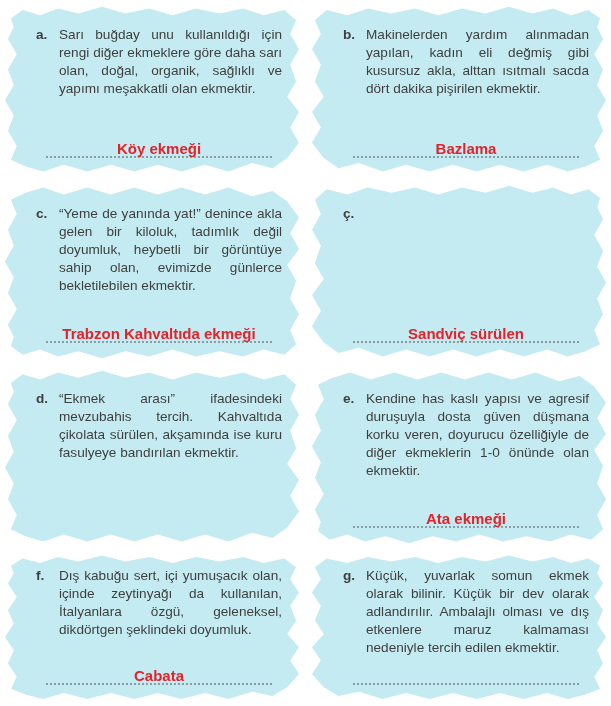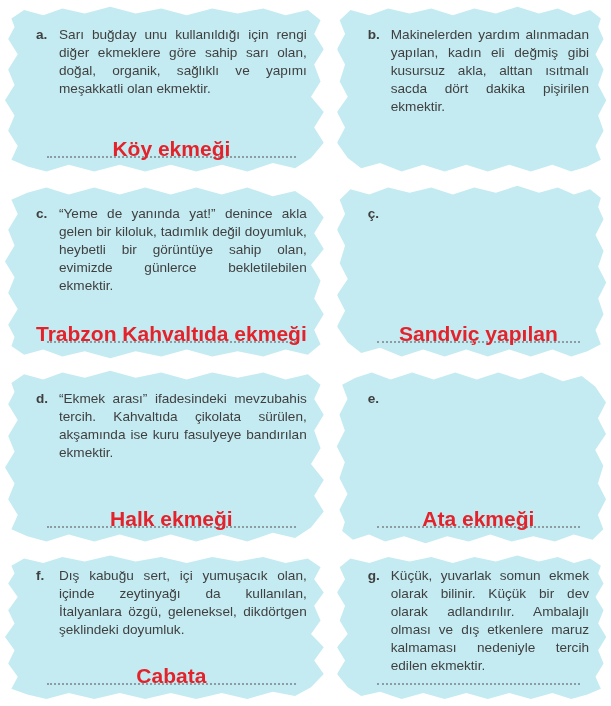--- a/index.html
+++ b/index.html
@@ -82,51 +82,55 @@
     position: absolute;
     left: 4%;
     right: 4%;
     bottom: 8px;
     border-bottom: 2px dotted #8c9ca0;
   }
   .answer {
     position: relative;
     display: inline-block;
     font-weight: bold;
-    font-size: 21px;
+    font-size: 15px;
     line-height: 22px;
     color: #e3222b;
     white-space: nowrap;
     z-index: 2;
   }
 </style>
 </head>
 <body>
 
 <div class="page">
 
   <div class="card">
     <div class="card-content">
       <div class="desc">
         <span class="letter">a.</span>
-        <span class="text">Sarı buğday unu kullanıldığı için rengi diğer ekmeklere göre sahip sarı olan, doğal, organik, sağlıklı ve yapımı meşakkatli olan ekmektir.</span>
+        <span class="text">Sarı buğday unu kullanıldığı için rengi diğer ekmeklere göre daha sarı olan, doğal, organik, sağlıklı ve yapımı meşakkatli olan ekmektir.</span>
       </div>
       <div class="answer-wrap">
         <span class="dotted-line"></span>
         <span class="answer">Köy ekmeği</span>
       </div>
     </div>
   </div>
 
   <div class="card">
     <div class="card-content">
       <div class="desc">
         <span class="letter">b.</span>
         <span class="text">Makinelerden yardım alınmadan yapılan, kadın eli değmiş gibi kusursuz akla, alttan ısıtmalı sacda dört dakika pişirilen ekmektir.</span>
       </div>
+      <div class="answer-wrap">
+        <span class="dotted-line"></span>
+        <span class="answer">Bazlama</span>
+      </div>
     </div>
   </div>
 
   <div class="card">
     <div class="card-content">
       <div class="desc">
         <span class="letter">c.</span>
         <span class="text">“Yeme de yanında yat!” denince akla gelen bir kiloluk, tadımlık değil doyumluk, heybetli bir görüntüye sahip olan, evimizde günlerce bekletilebilen ekmektir.</span>
       </div>
       <div class="answer-wrap">
@@ -136,42 +140,39 @@
     </div>
   </div>
 
   <div class="card">
     <div class="card-content">
       <div class="desc">
         <span class="letter">ç.</span>
       </div>
       <div class="answer-wrap">
         <span class="dotted-line"></span>
-        <span class="answer">Sandviç yapılan</span>
+        <span class="answer">Sandviç sürülen</span>
       </div>
     </div>
   </div>
 
   <div class="card">
     <div class="card-content">
       <div class="desc">
         <span class="letter">d.</span>
         <span class="text">“Ekmek arası” ifadesindeki mevzubahis tercih. Kahvaltıda çikolata sürülen, akşamında ise kuru fasulyeye bandırılan ekmektir.</span>
       </div>
-      <div class="answer-wrap">
-        <span class="dotted-line"></span>
-        <span class="answer">Halk ekmeği</span>
-      </div>
     </div>
   </div>
 
   <div class="card">
     <div class="card-content">
       <div class="desc">
         <span class="letter">e.</span>
+        <span class="text">Kendine has kaslı yapısı ve agresif duruşuyla dosta güven düşmana korku veren, doyurucu özelliğiyle de diğer ekmeklerin 1-0 önünde olan ekmektir.</span>
       </div>
       <div class="answer-wrap">
         <span class="dotted-line"></span>
         <span class="answer">Ata ekmeği</span>
       </div>
     </div>
   </div>
 
   <div class="card">
     <div class="card-content">

